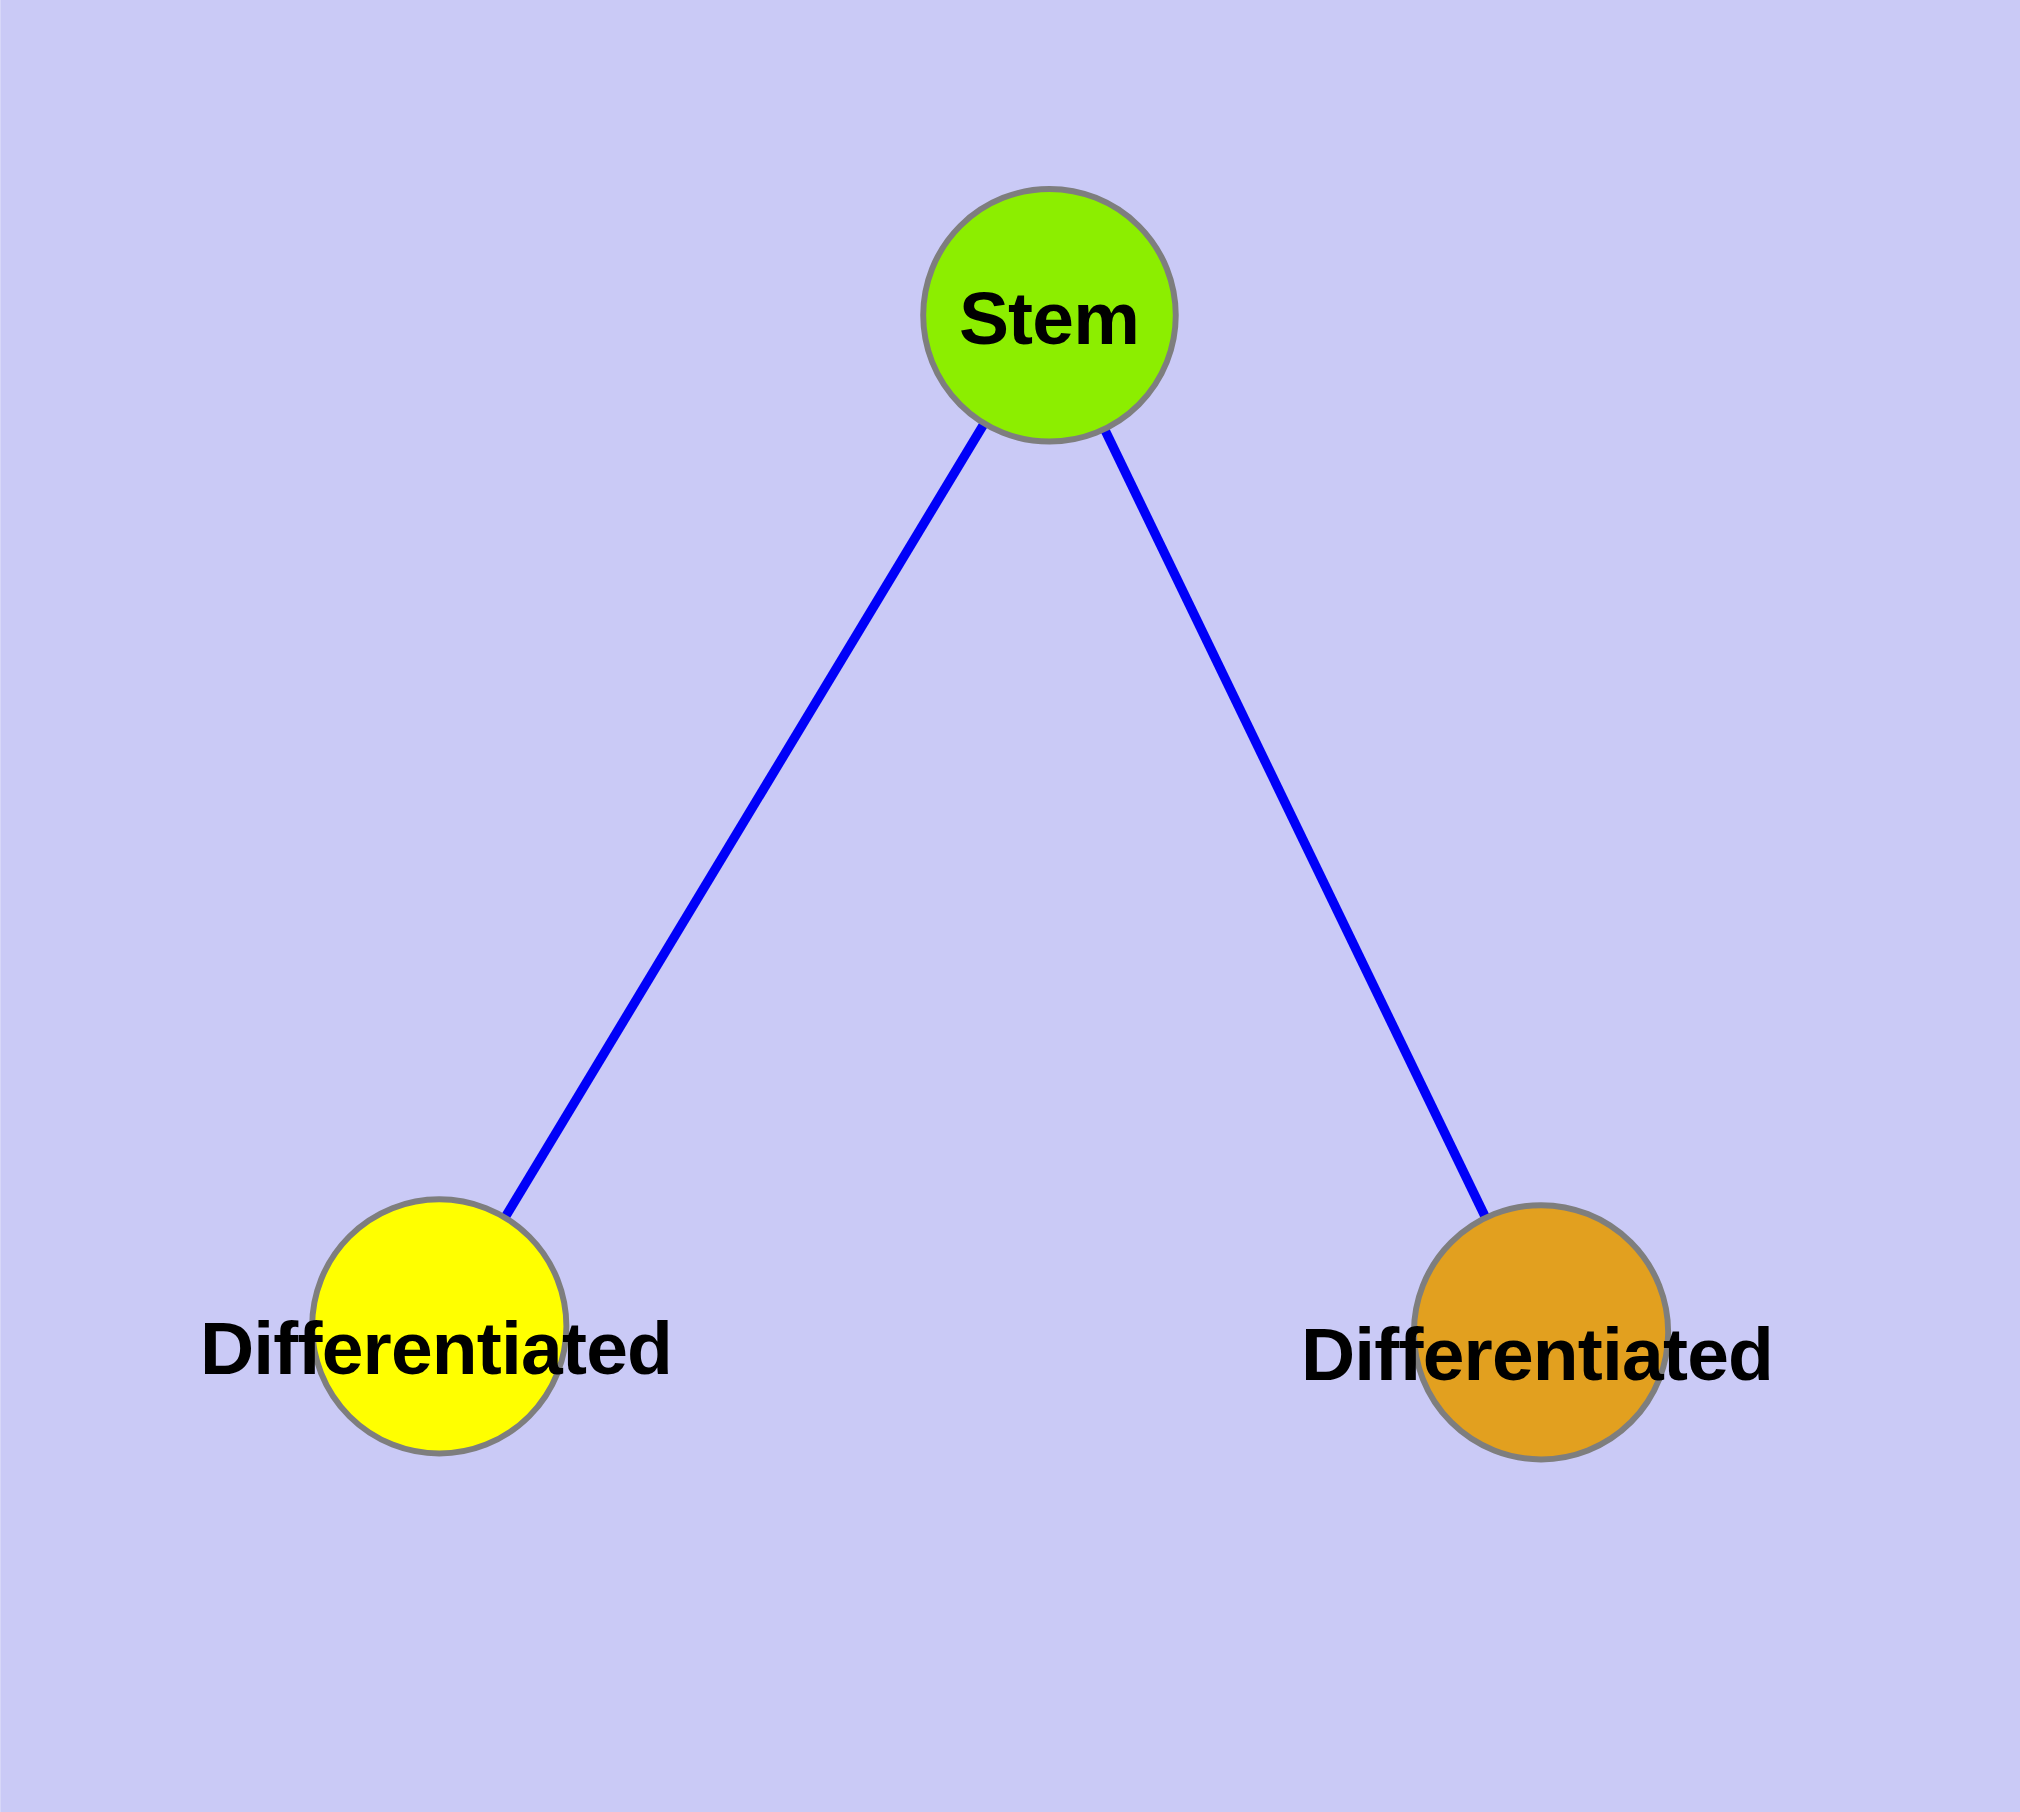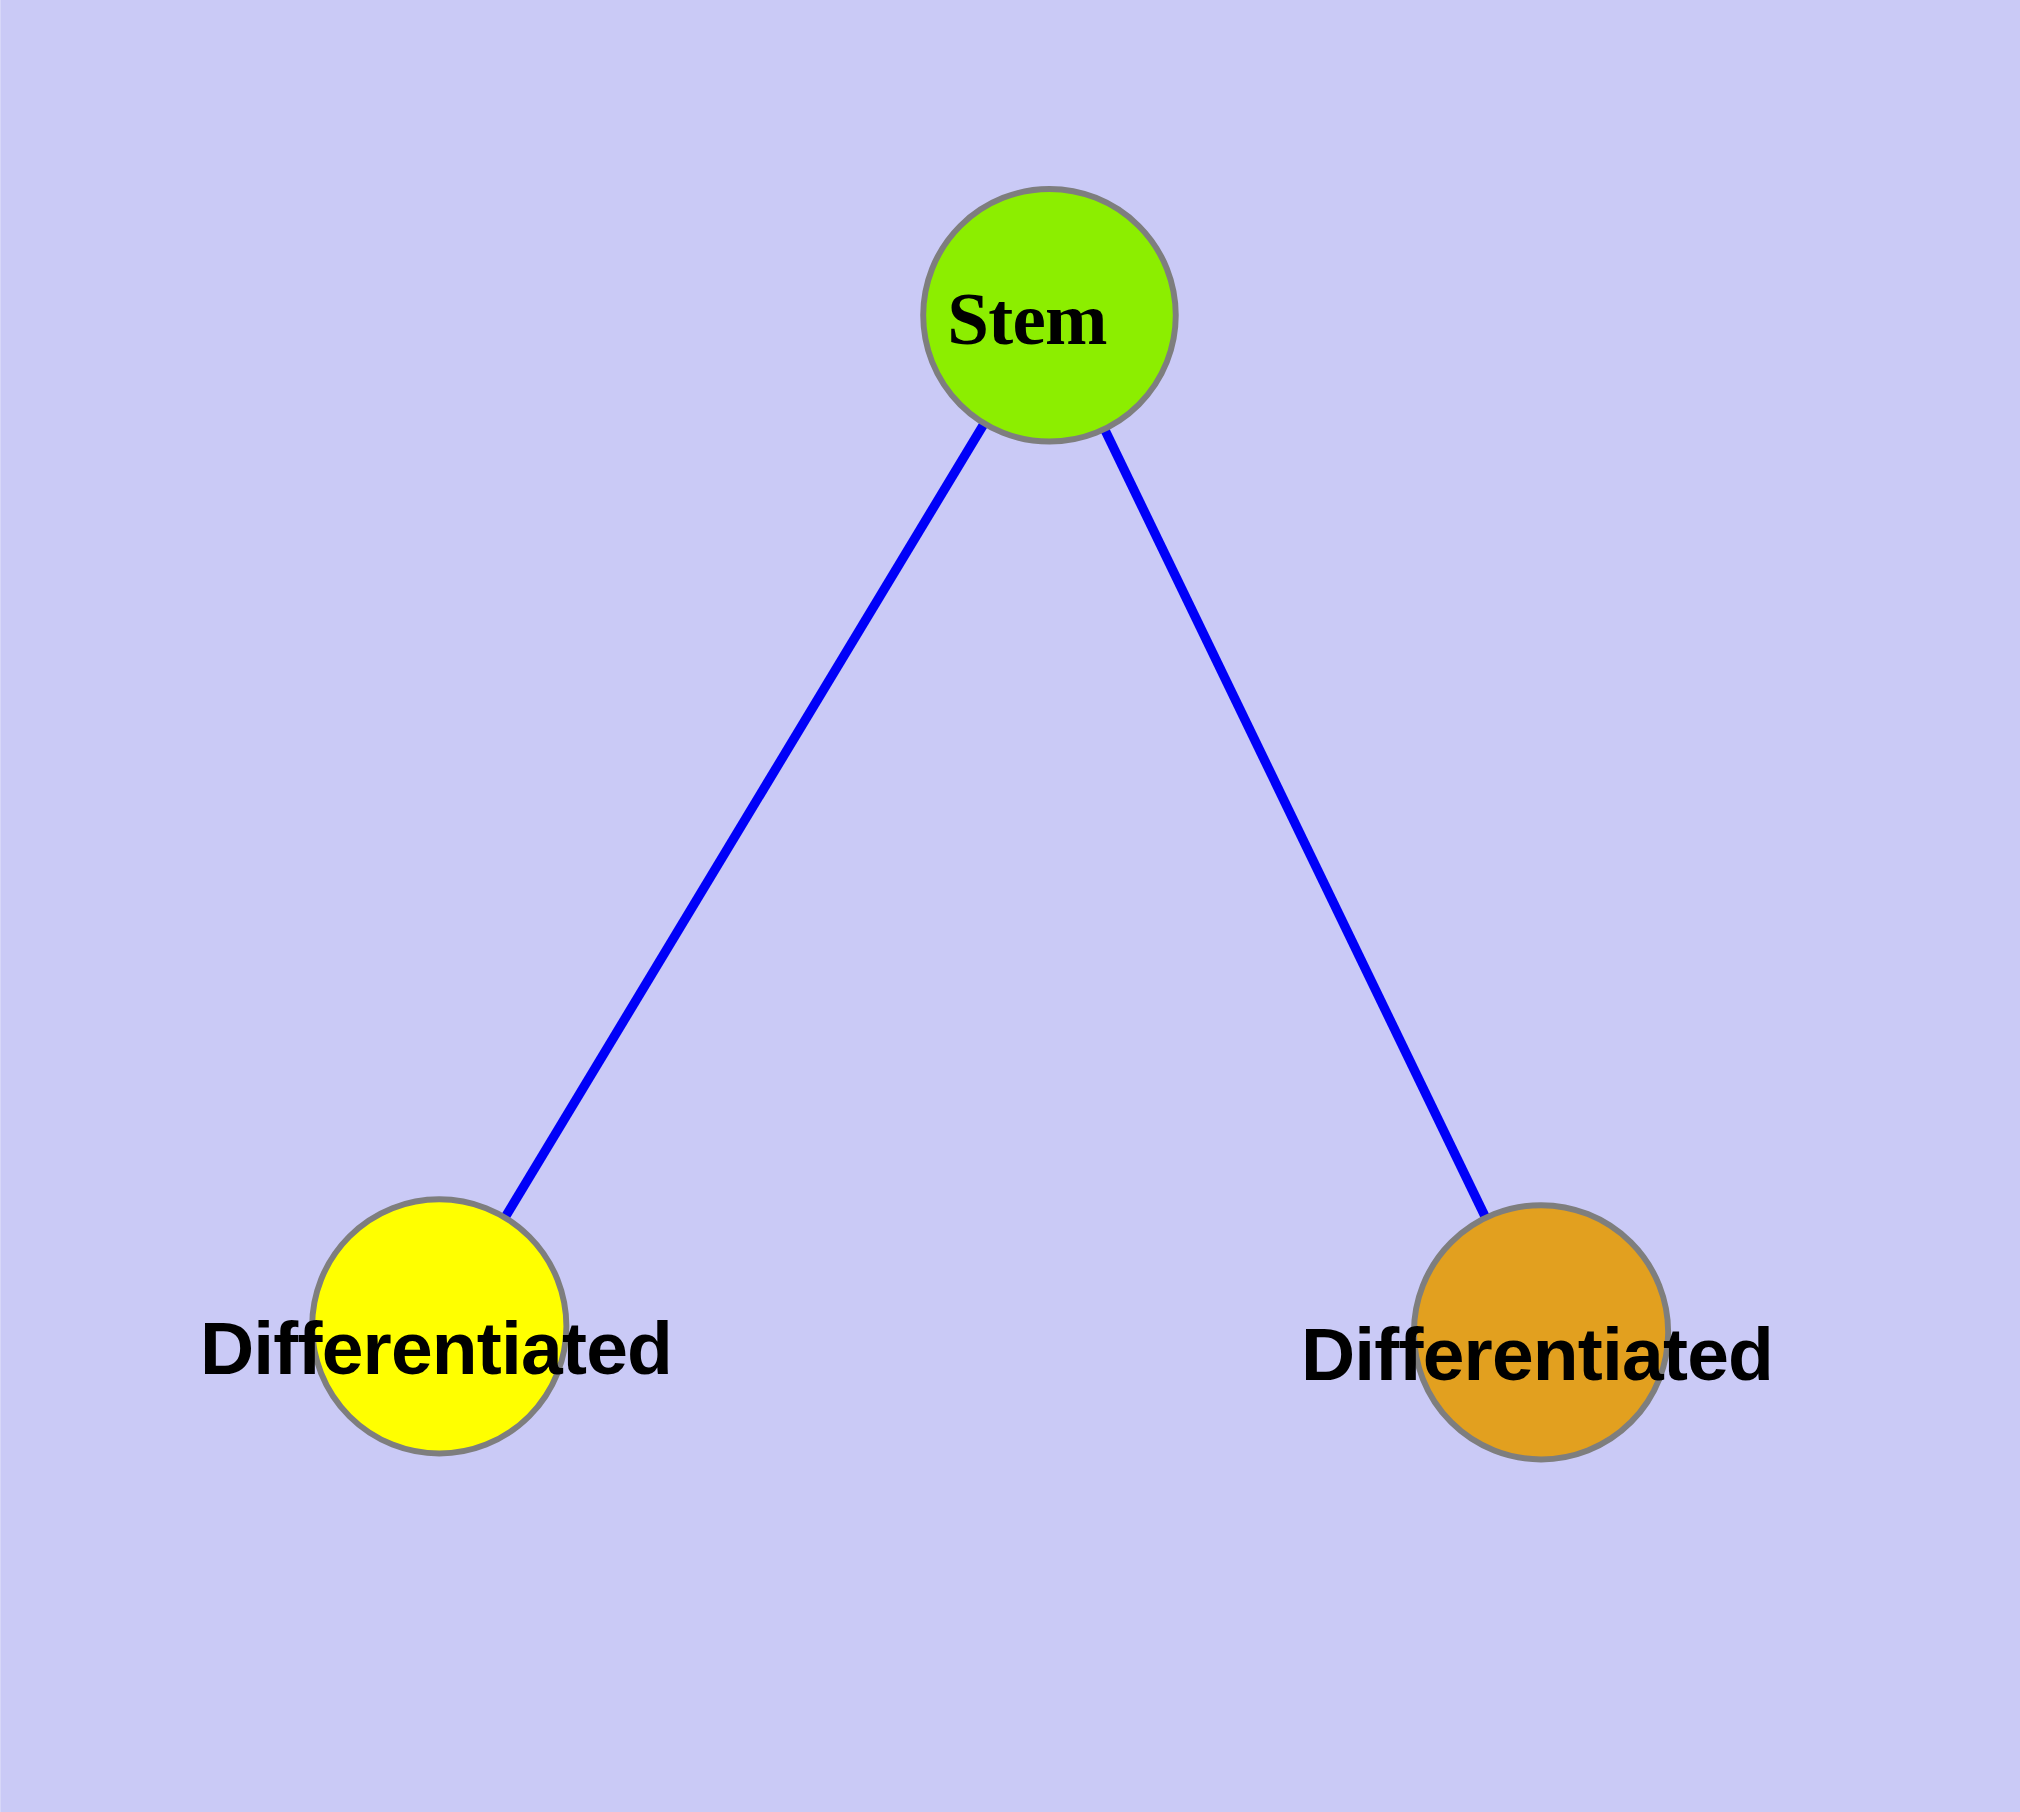--- a/index.html
+++ b/index.html
@@ -32,21 +32,21 @@
     transform: translate(-50%, -50%);
     text-align: center;
     color: #000000;
     font-weight: bold;
     font-size: 75px;
     line-height: 93px;
     white-space: nowrap;
     letter-spacing: -0.8px;
   }
   .label-line { display: block; margin-top: 32px; }
-  #label-stem   { left: 1027px; top: 318px; font-family: Liberation Serif, serif;  }
+  #label-stem   { left: 1049px; top: 318px;  }
   #label-type-a { left: 436px;  top: 1332px; }
   #label-type-b { left: 1537px; top: 1338px; }
 </style>
 </head>
 <body>
 
 <div id="stage">
 
   <svg id="graph-svg" width="2021" height="1812" viewBox="0 0 2384 2138">
 

